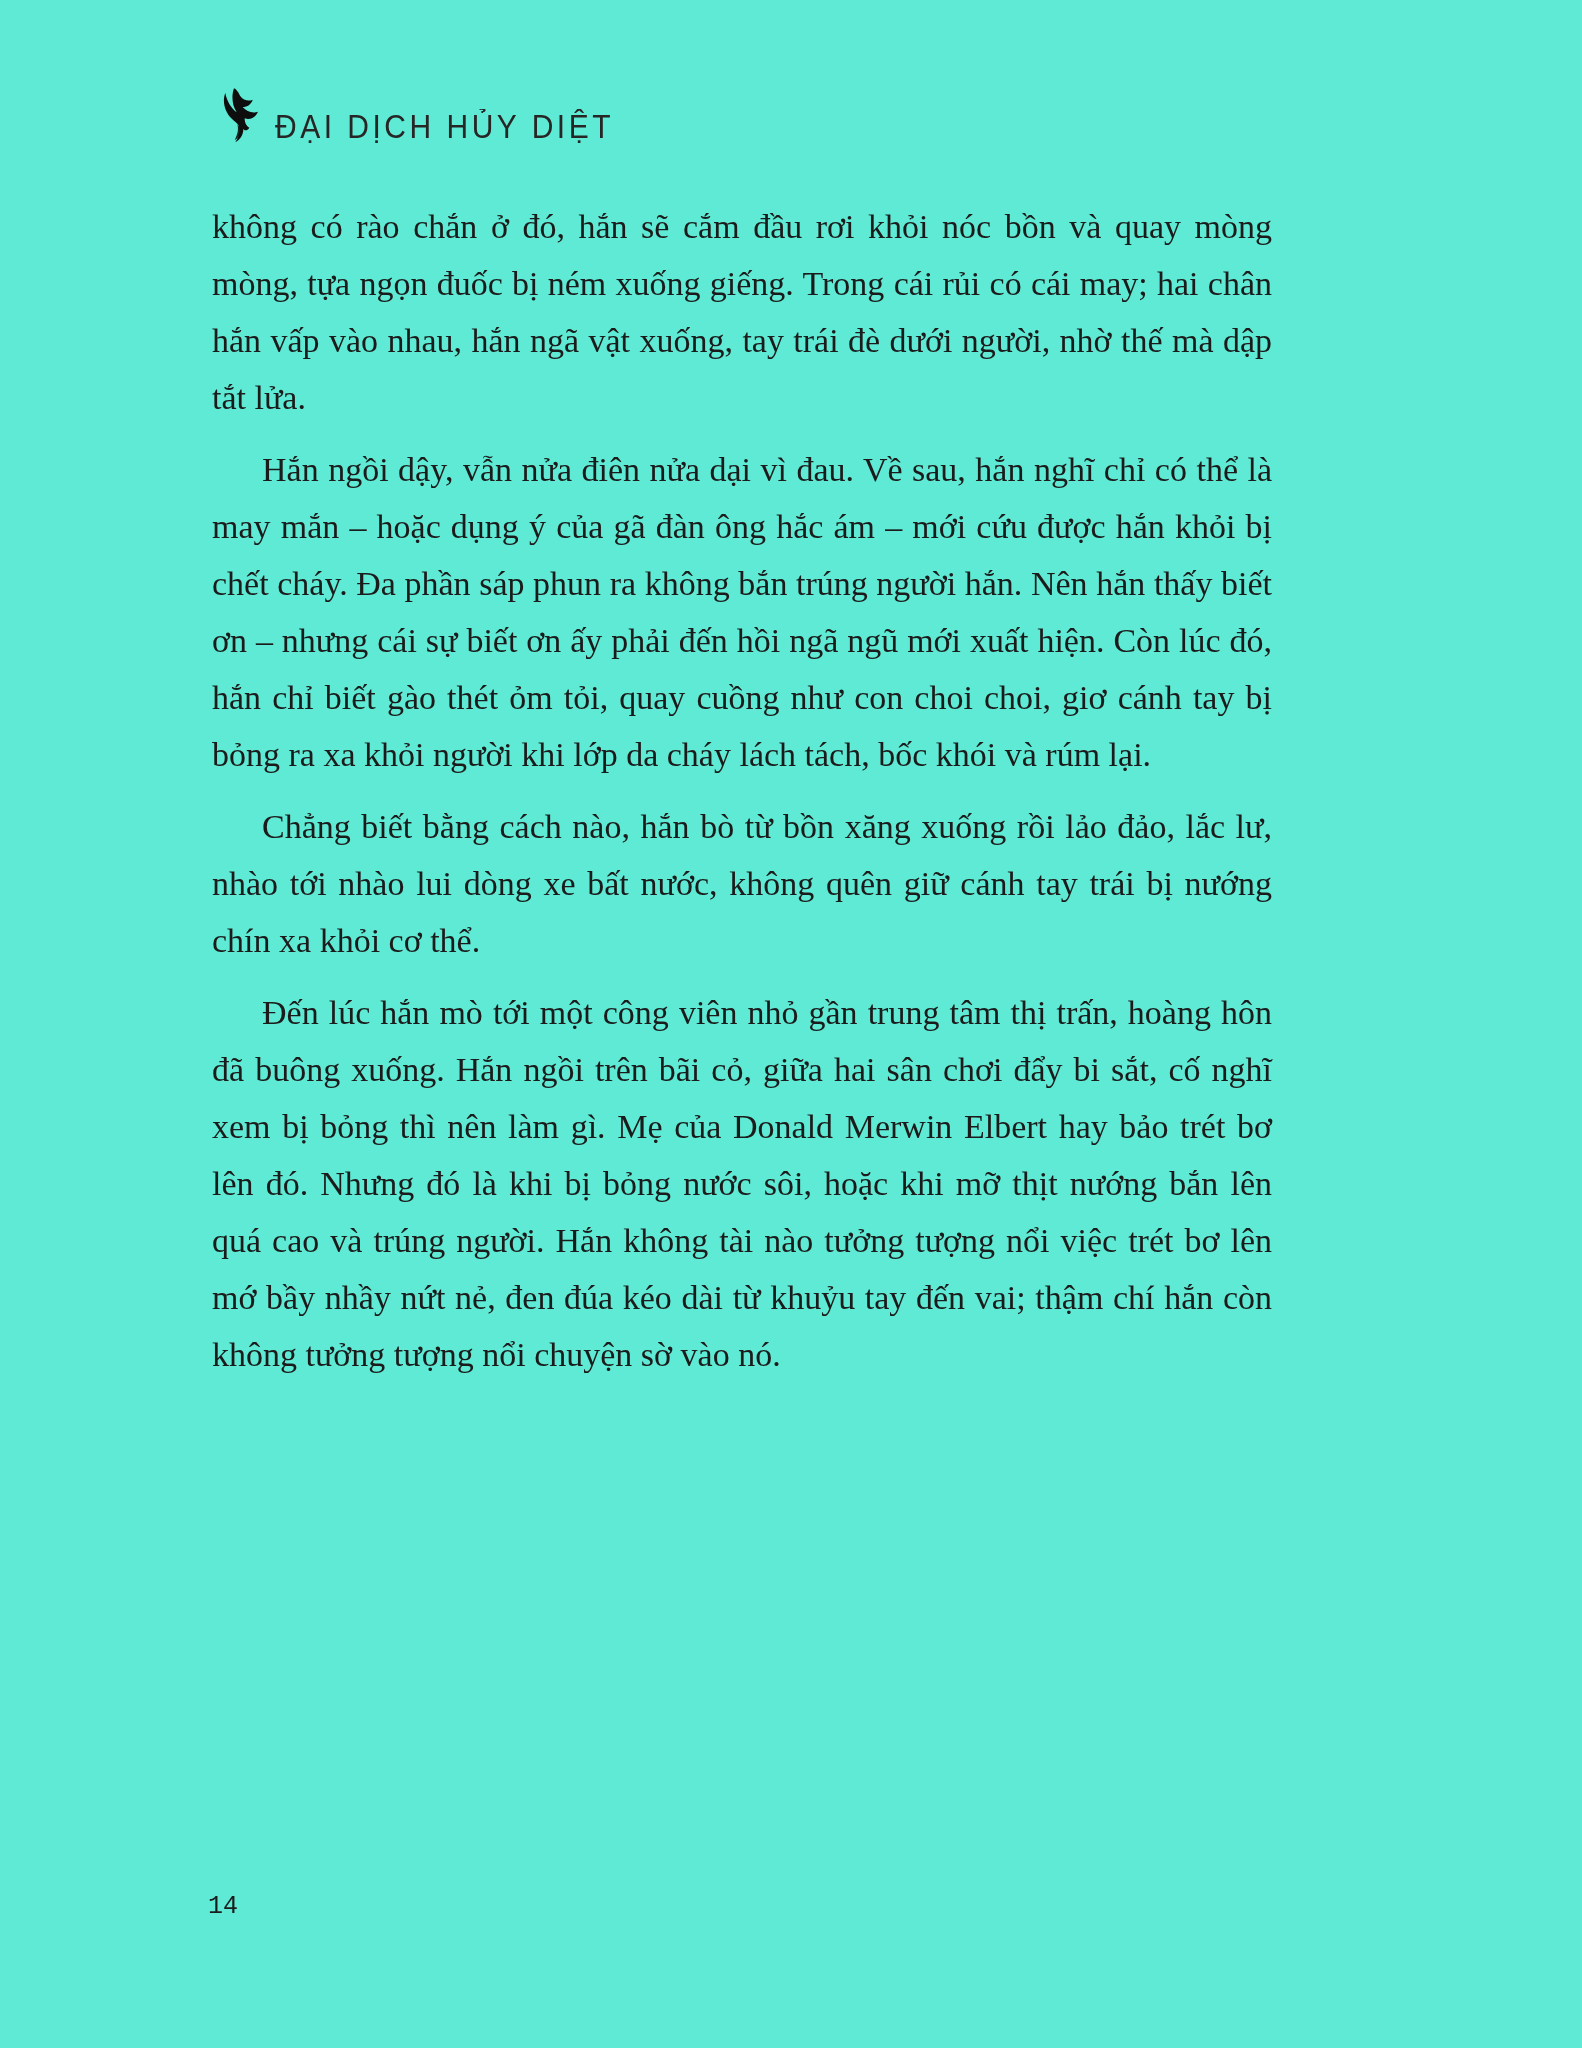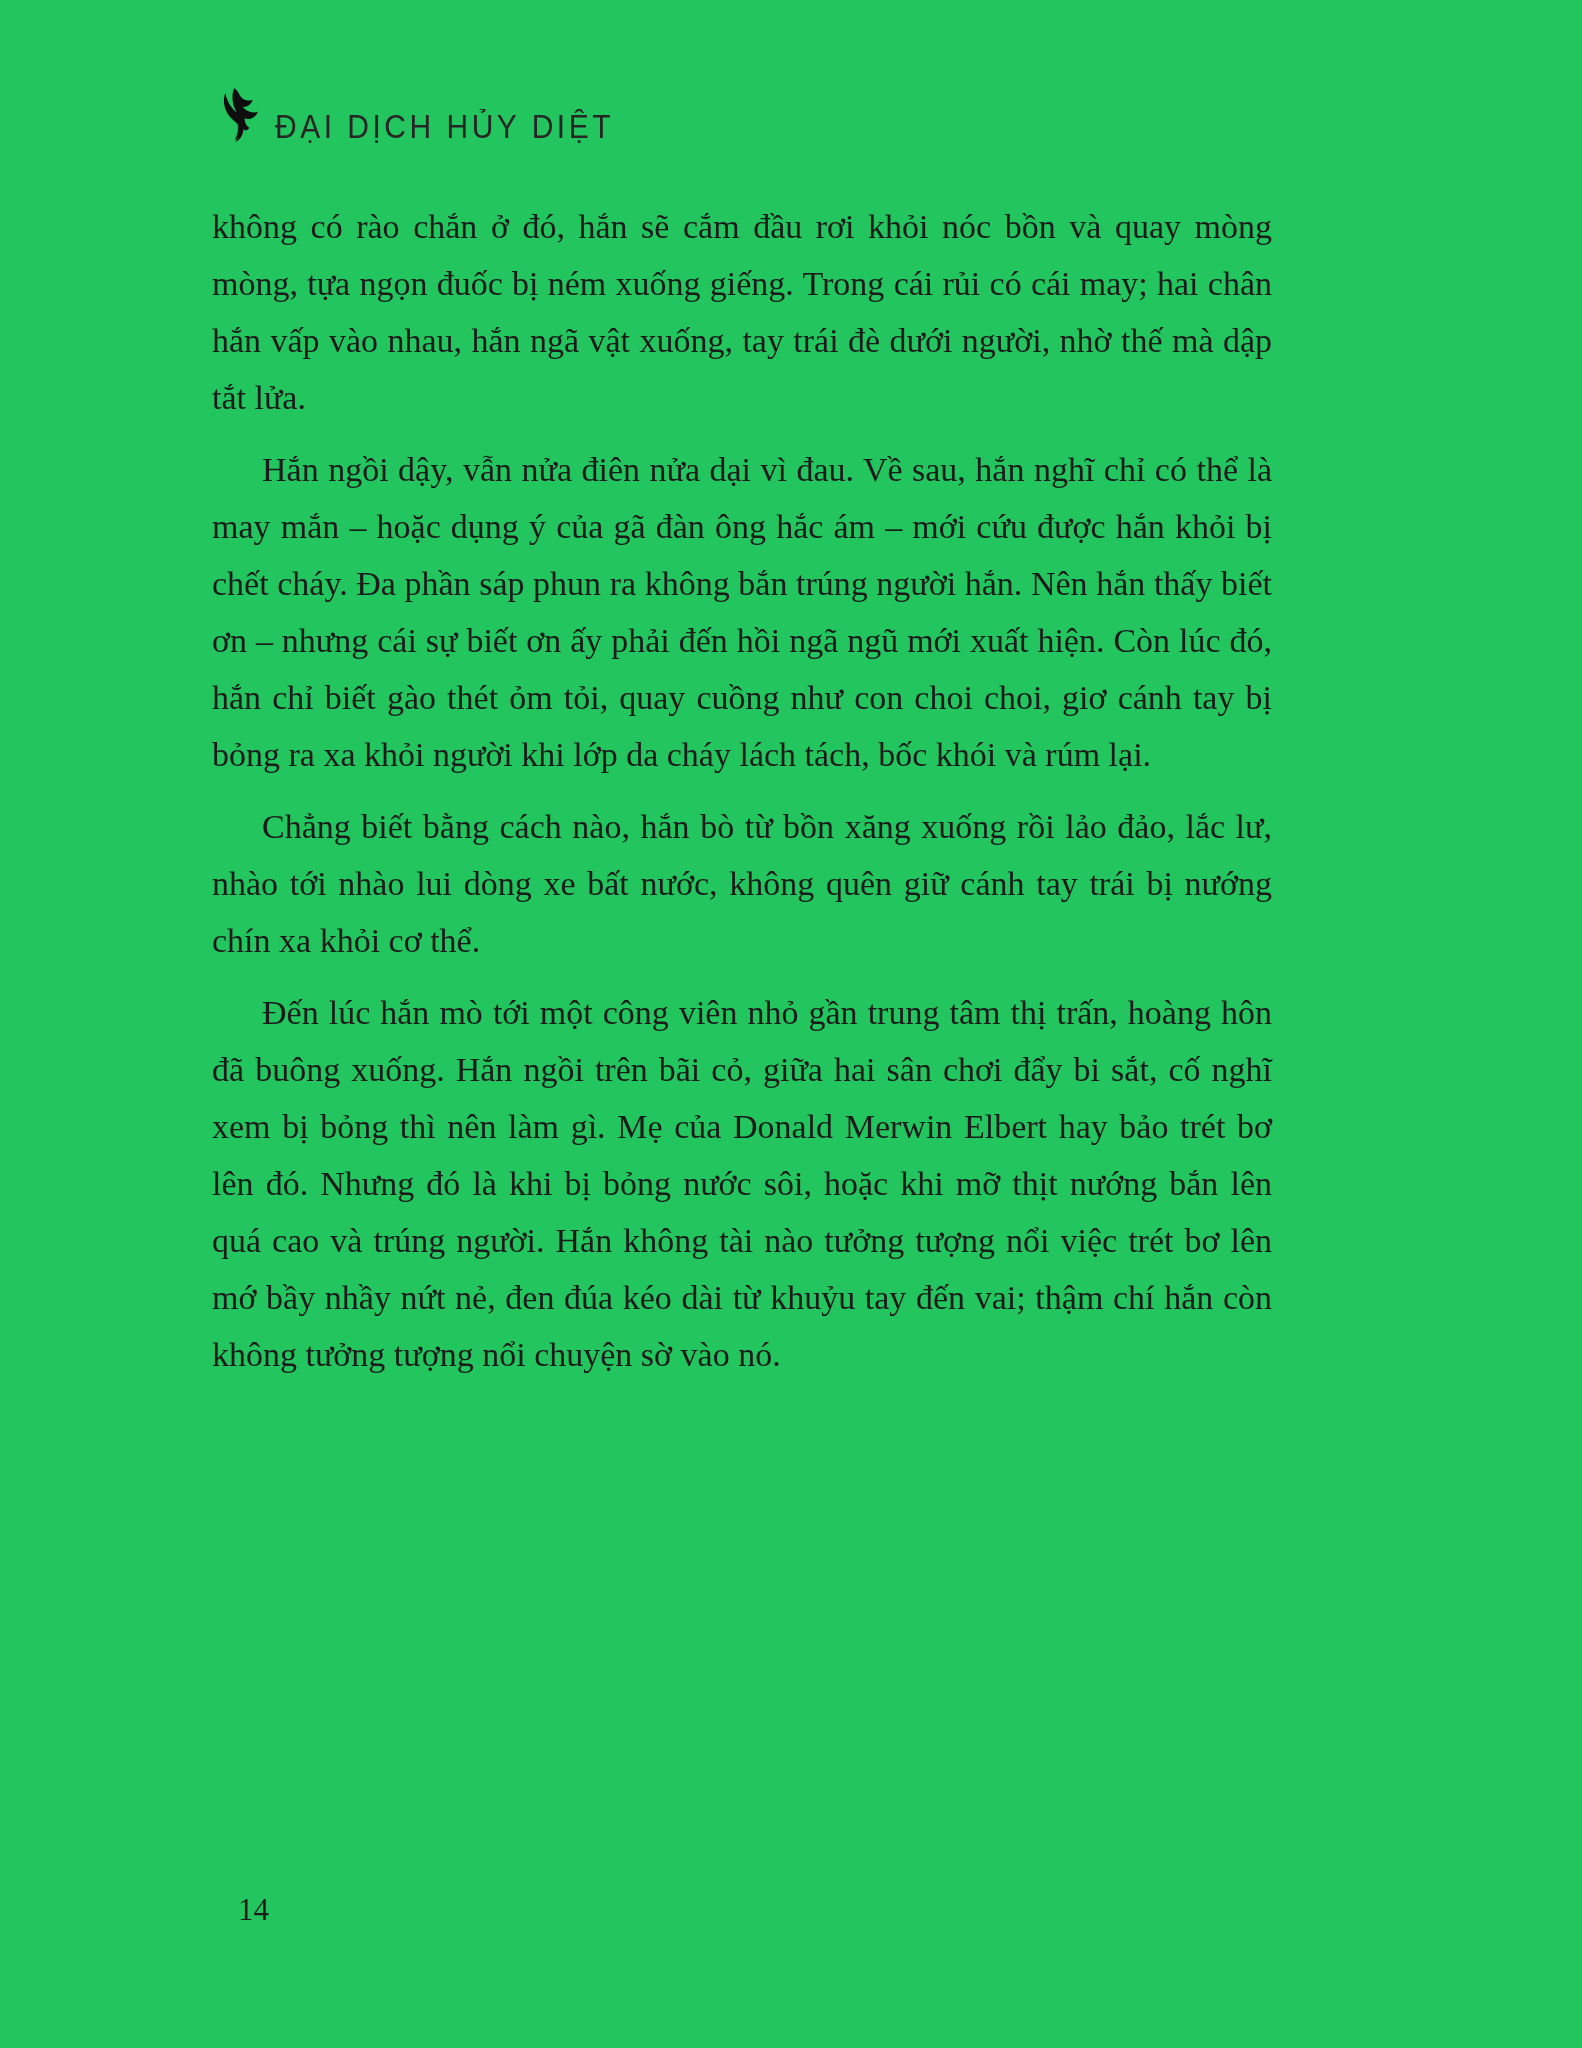--- a/index.html
+++ b/index.html
@@ -6,21 +6,21 @@
   body {
     width: 1582px;
     height: 2048px;
     background: #ffffff;
     position: relative;
     overflow: hidden;
   }
   .page {
     position: absolute;
     inset: 0;
-    background: #22c55e;
+    background: #5eead4;
   }
   .page-header {
     position: absolute;
     left: 220px;
     top: 86px;
     display: flex;
     align-items: flex-end;
     gap: 15px;
   }
   .bird {
@@ -59,24 +59,24 @@
   }
   .body-text p {
     margin: 0 0 15px 0;
     text-indent: 50px;
   }
   .body-text p.continuation {
     text-indent: 0;
   }
   .page-footer {
     position: absolute;
-    left: 238px;
+    left: 208px;
     top: 1892px;
-    font-family: Liberation Serif, serif;
-    font-size: 31px;
+    font-family: Liberation Mono, monospace;
+    font-size: 25px;
     color: #1b1b1b;
   }
 </style>
 </head>
 <body>
 
 <div class="page">
 
   <header class="page-header">
     <span class="bird">

